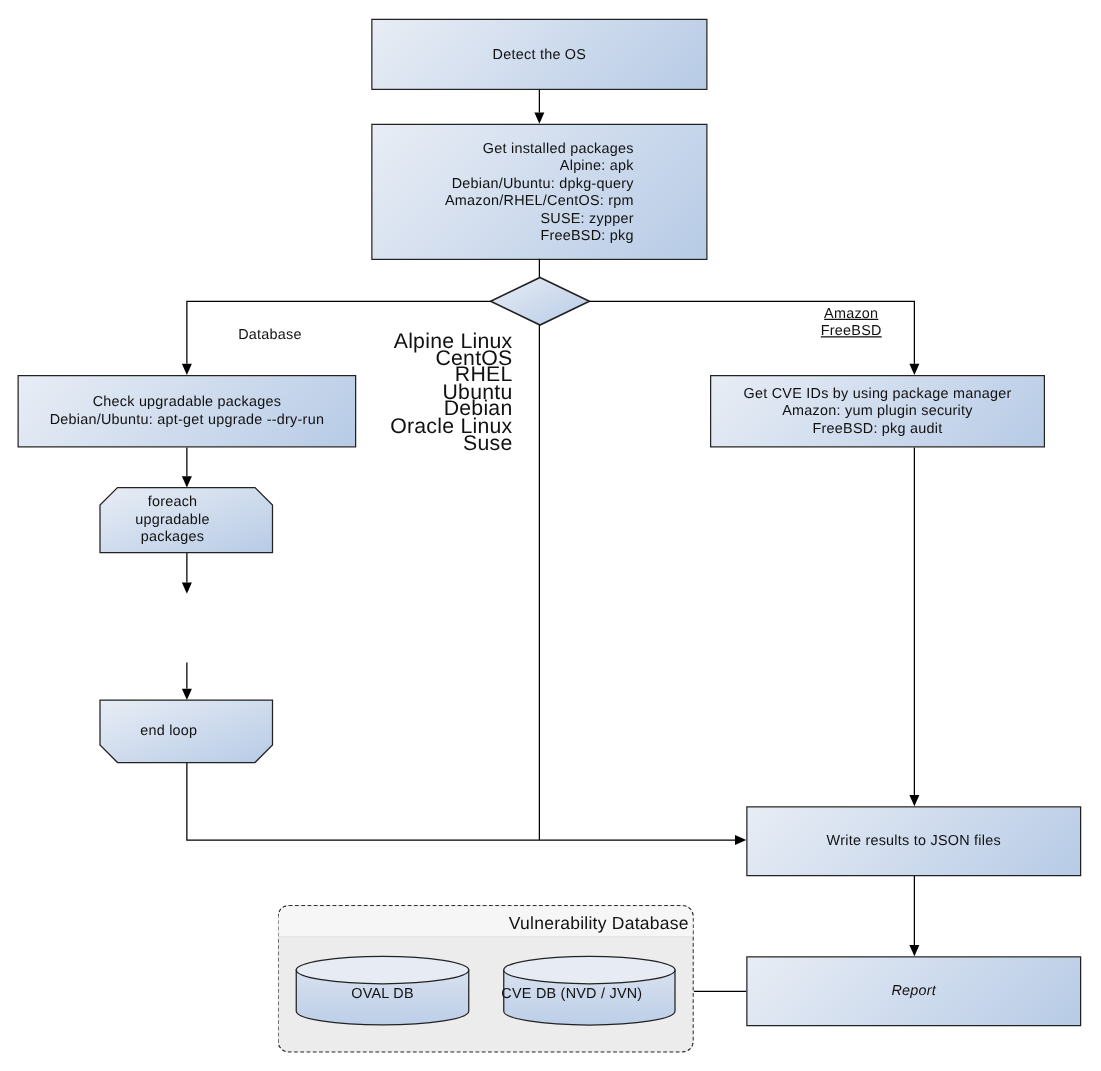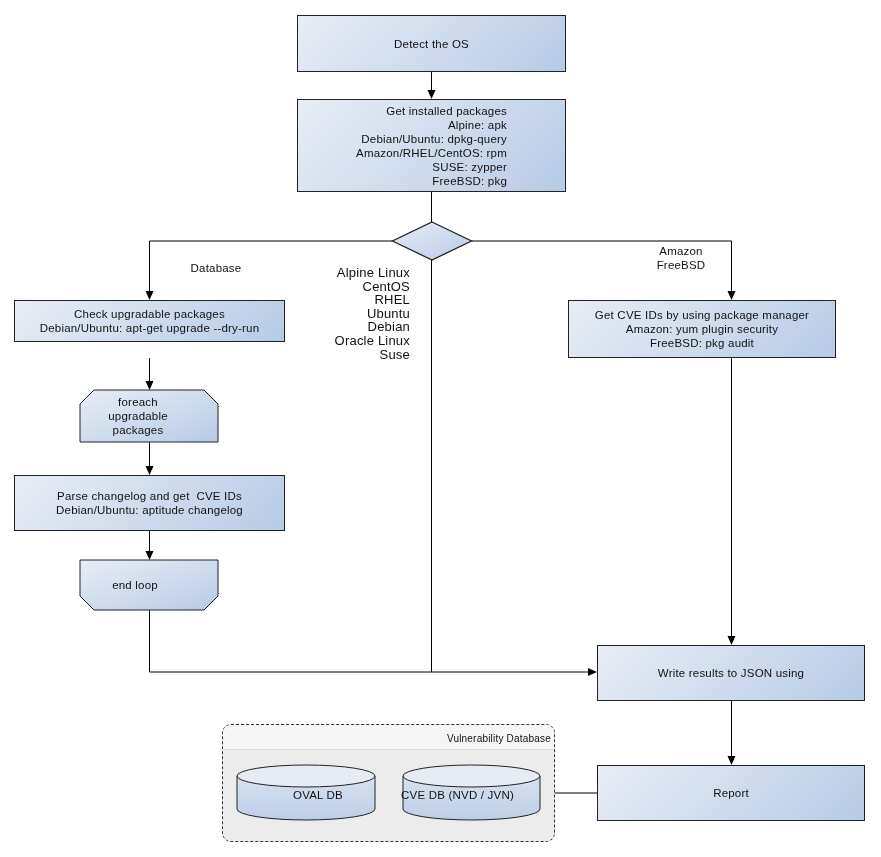--- a/index.html
+++ b/index.html
@@ -38,21 +38,21 @@
     white-space:pre-wrap;
   }
   .db-container{
     position:absolute;left:222px;top:724px;width:333px;height:118px;box-sizing:border-box;
     background:var(--container-bg);border:1px dashed #333;border-radius:9px;z-index:1;
   }
   .db-header{
     box-sizing:border-box;height:25px;background:var(--container-header-bg);
     border-bottom:1px solid #dcdcdc;border-radius:8px 8px 0 0;
     display:flex;align-items:center;justify-content:flex-end;
-    font-size:10px;letter-spacing:.2px;padding:2px 3px 0 0;
+    font-size:14px;letter-spacing:.2px;padding:2px 3px 0 0;
   }
   .cyl-svg{position:absolute;left:0;top:0;width:881px;height:857px;z-index:2;pointer-events:none;}
 </style>
 </head>
 <body>
 
 <div class="canvas">
 
   <svg class="edges">
     <defs>
@@ -98,92 +98,88 @@
     <path d="M555 793 H597"></path>
 
     <polygon points="94,390 204,390 218,404 218,442 80,442 80,404" fill="url(#gnode)" stroke="#222" stroke-width="1"></polygon>
     <polygon points="80,560 218,560 218,596 204,610 94,610 80,596" fill="url(#gnode)" stroke="#222" stroke-width="1"></polygon>
   </svg>
 
   <div class="node" style="left:297px;top:15px;width:269px;height:57px;">
     <div class="node-label">Detect the OS</div>
   </div>
 
-  <div class="node align-right" style="left:297px;top:99px;width:269px;height:93px;">
+  <div class="node align-right" style="left:297px;top:99px;width:269px;height:109px;">
     <div class="node-label">Get installed packages
 Alpine: apk
 Debian/Ubuntu: dpkg-query
 Amazon/RHEL/CentOS: rpm
 SUSE: zypper
 FreeBSD: pkg</div>
   </div>
 
-  <div class="node" style="left:14px;top:300px;width:271px;height:42px;">
+  <div class="node" style="left:14px;top:300px;width:271px;height:58px;">
     <div class="node-label">Check upgradable packages
 Debian/Ubuntu: apt-get upgrade --dry-run</div>
   </div>
 
   <div class="shape-text" style="left:80px;top:390px;width:116px;height:52px;">
     <div class="node-label">foreach
 upgradable  packages</div>
   </div>
 
-  <div class="node" style="left:14px;top:475px;width:271px;height:56px;">
-    <div class="node-label">Parse changelog and get  CVE IDs
-Debian/Ubuntu: aptitude changelog</div>
-  </div>
 
   <div class="shape-text" style="left:80px;top:560px;width:110px;height:50px;border-radius:23px;">
     <div class="node-label">end loop</div>
   </div>
 
   <div class="node" style="left:568px;top:300px;width:268px;height:58px;">
     <div class="node-label">Get CVE IDs by using package manager
 Amazon: yum plugin security
 FreeBSD: pkg audit</div>
   </div>
 
   <div class="node" style="left:597px;top:645px;width:268px;height:56px;">
-    <div class="node-label">Write results to JSON using</div>
+    <div class="node-label">Write results to JSON files</div>
   </div>
 
-  <div class="node" style="left:597px;top:765px;width:268px;height:56px;">
+  <div class="node" style="left:597px;top:765px;width:268px;height:56px;font-style:italic;">
     <div class="node-label">Report</div>
   </div>
 
   <div class="edge-label" style="left:180px;top:261px;width:72px;text-align:center;">Database</div>
 
-  <div class="edge-label" style="right:471px;top:266px;text-align:right;line-height:13.6px;font-size:13px;">Alpine Linux
+  <div class="edge-label" style="right:471px;top:266px;text-align:right;line-height:13.6px;font-size:17px;">Alpine Linux
 CentOS
 RHEL
 Ubuntu
 Debian
 Oracle Linux
 Suse</div>
 
-  <div class="edge-label" style="left:631px;top:244px;width:100px;text-align:center;">Amazon
+  <div class="edge-label" style="left:631px;top:244px;width:100px;text-align:center;text-decoration:underline;">Amazon
 FreeBSD</div>
 
   <div class="db-container">
     <div class="db-header">Vulnerability Database</div>
   </div>
 
   <svg class="cyl-svg">
     <defs>
       <linearGradient id="gcyl" x1="0" y1="0" x2="0" y2="1">
         <stop offset="0" stop-color="#d8e1ef"></stop>
         <stop offset="1" stop-color="#bccee8"></stop>
       </linearGradient>
     </defs>
     <path d="M237 776 V809 A69 11 0 0 0 375 809 V776 Z" fill="url(#gcyl)" stroke="#222" stroke-width="1"></path>
     <ellipse cx="306" cy="776" rx="69" ry="11" fill="#e6ebf4" stroke="#222" stroke-width="1"></ellipse>
     <path d="M403 776 V809 A68.5 11 0 0 0 540 809 V776 Z" fill="url(#gcyl)" stroke="#222" stroke-width="1"></path>
     <ellipse cx="471.5" cy="776" rx="68.5" ry="11" fill="#e6ebf4" stroke="#222" stroke-width="1"></ellipse>
   </svg>
 
-  <div class="shape-text" style="left:237px;top:772px;width:138px;height:46px;padding-left:12px;">
+  <div class="shape-text" style="left:237px;top:772px;width:138px;height:46px;">
     <div class="node-label">OVAL DB</div>
   </div>
   <div class="shape-text" style="left:389px;top:772px;width:137px;height:46px;">
     <div class="node-label">CVE DB (NVD / JVN)</div>
   </div>
 
 </div>
 
 </body></html>

